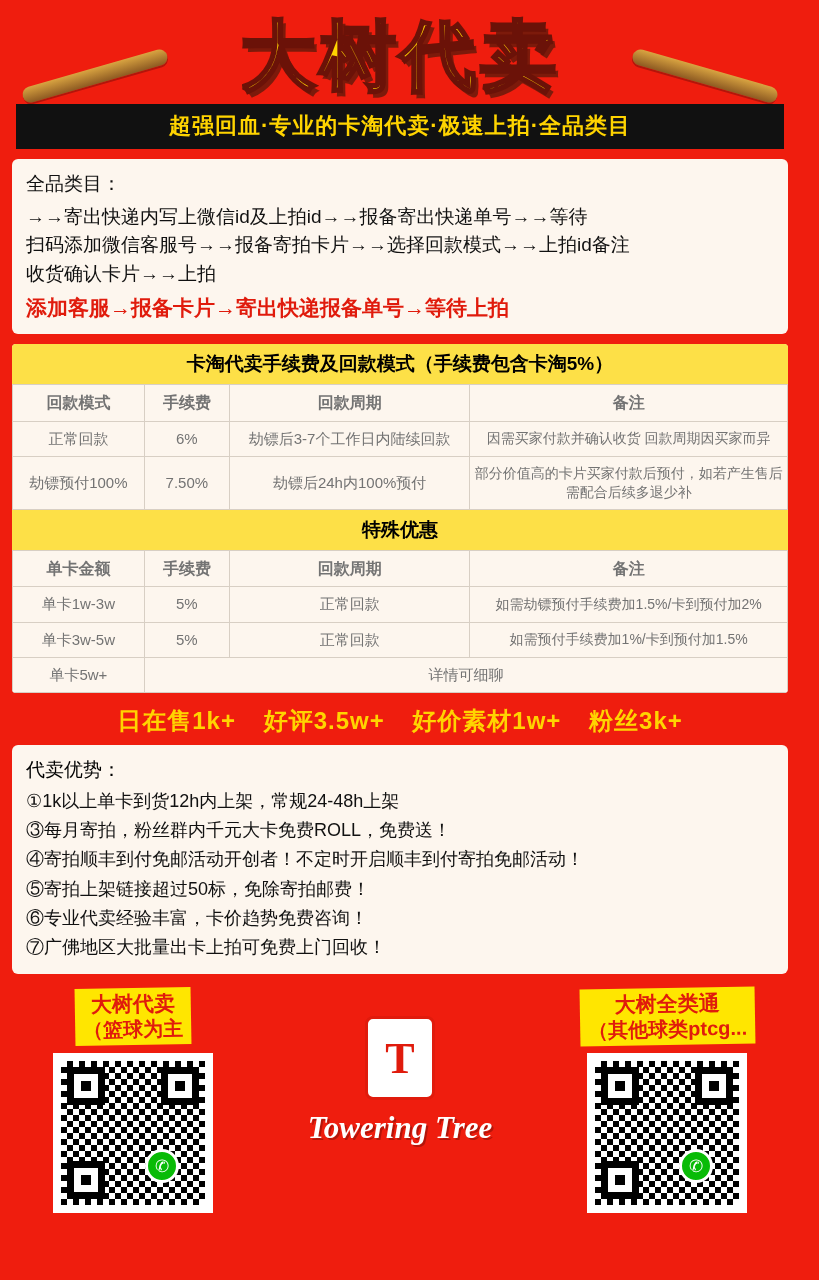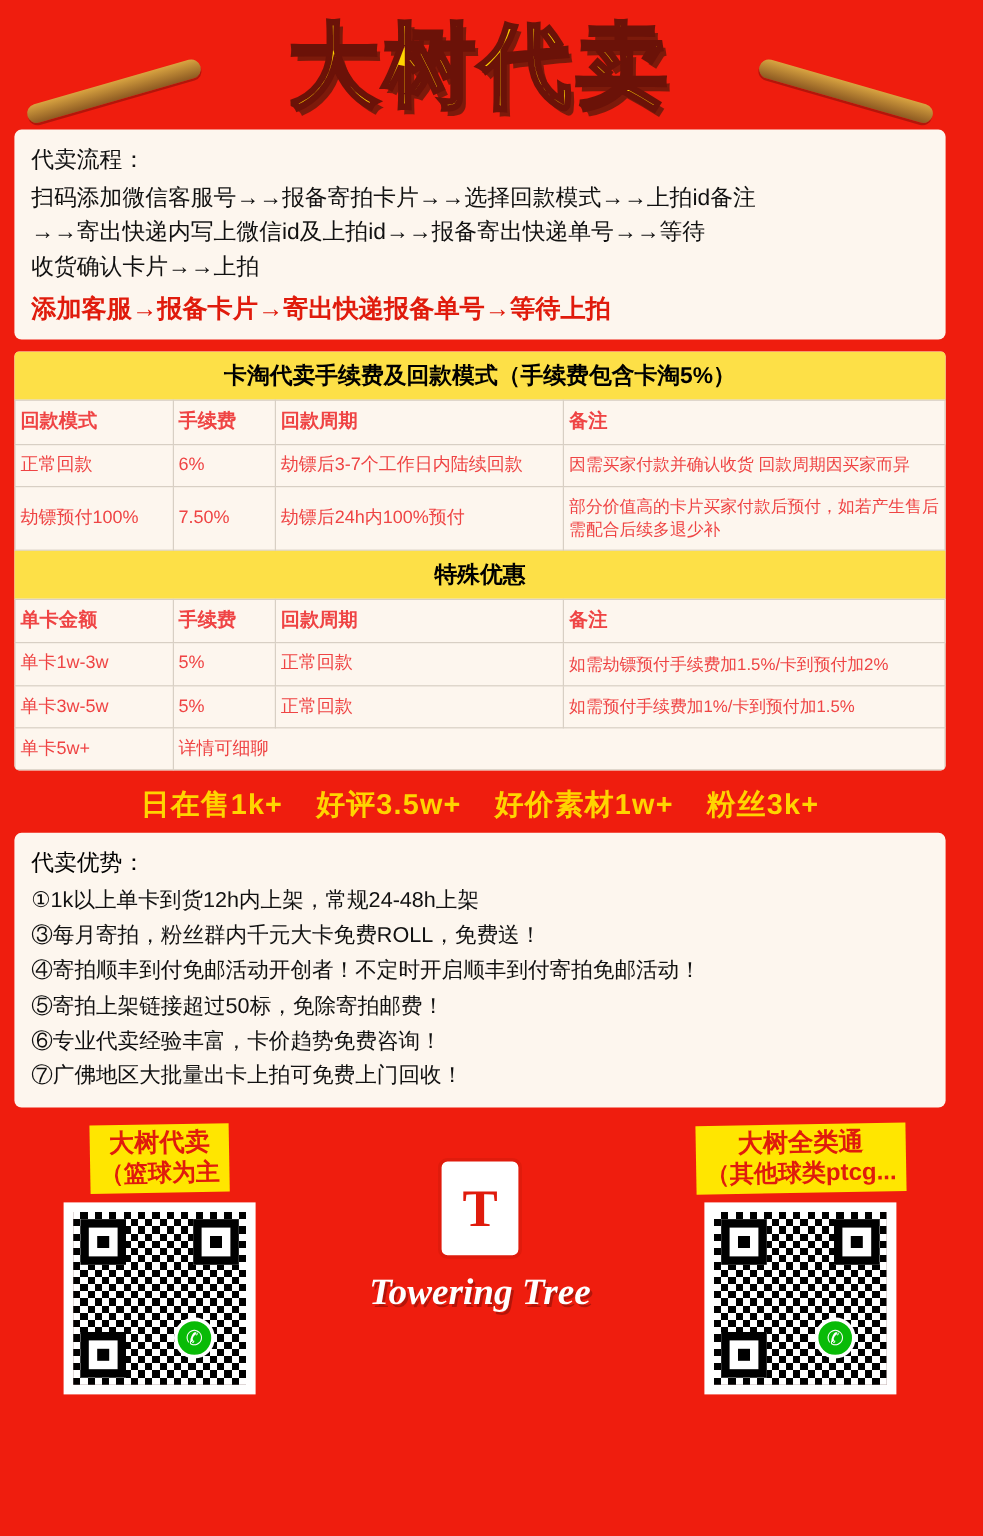--- a/index.html
+++ b/index.html
@@ -85,22 +85,22 @@
     text-align: center;
     font-weight: bold;
     font-size: 19px;
     color: #000;
     padding: 7px 0;
   }
   table { width: 100%; border-collapse: collapse; }
   th, td {
     border: 1px solid #d8cfc4;
     font-size: 15px;
-    color: #ef4444;
-    text-align: left;
+    color: #737373;
+    text-align: center;
     padding: 7px 4px;
     line-height: 1.35;
   }
   th { font-weight: bold; font-size: 16px; background: #fdf6ee; }
   td.note { font-size: 14px; }
   col.c1 { width: 17%; }
   col.c2 { width: 11%; }
   col.c3 { width: 31%; }
   col.c4 { width: 41%; }
 
@@ -179,26 +179,27 @@
 <body>
 
 <div class="page">
 
   <div class="header">
     <div class="bats">
       <div class="bat left"></div>
       <div class="bat right"></div>
     </div>
     <div class="brand-title">大树代卖</div>
+    <div class="subtitle-bar">超强回血·专业的卡淘代卖·极速上拍·全品类目</div>
   </div>
 
   <div class="panel">
-    <div class="panel-title">代卖流程：</div>
+    <div class="panel-title">全品类目：</div>
+    <div class="flow-line">→→寄出快递内写上微信id及上拍id→→报备寄出快递单号→→等待</div>
     <div class="flow-line">扫码添加微信客服号→→报备寄拍卡片→→选择回款模式→→上拍id备注</div>
-    <div class="flow-line">→→寄出快递内写上微信id及上拍id→→报备寄出快递单号→→等待</div>
     <div class="flow-line">收货确认卡片→→上拍</div>
     <div class="flow-highlight">添加客服→报备卡片→寄出快递报备单号→等待上拍</div>
   </div>
 
   <div class="table-panel">
     <div class="tbl-head-yellow">卡淘代卖手续费及回款模式（手续费包含卡淘5%）</div>
     <table>
       <colgroup>
           <col class="c1">
           <col class="c2">

